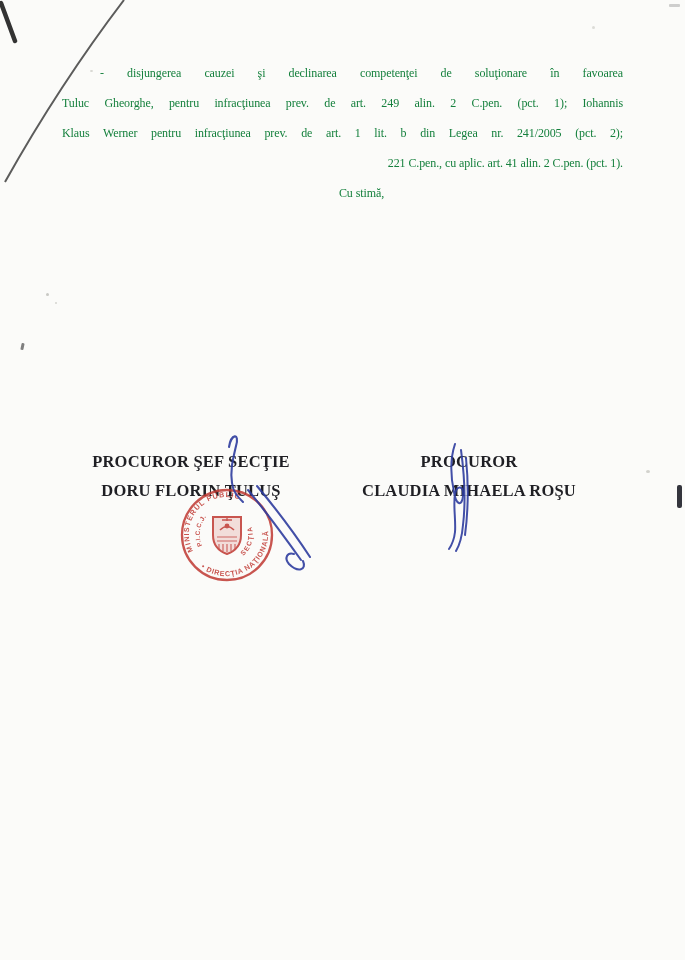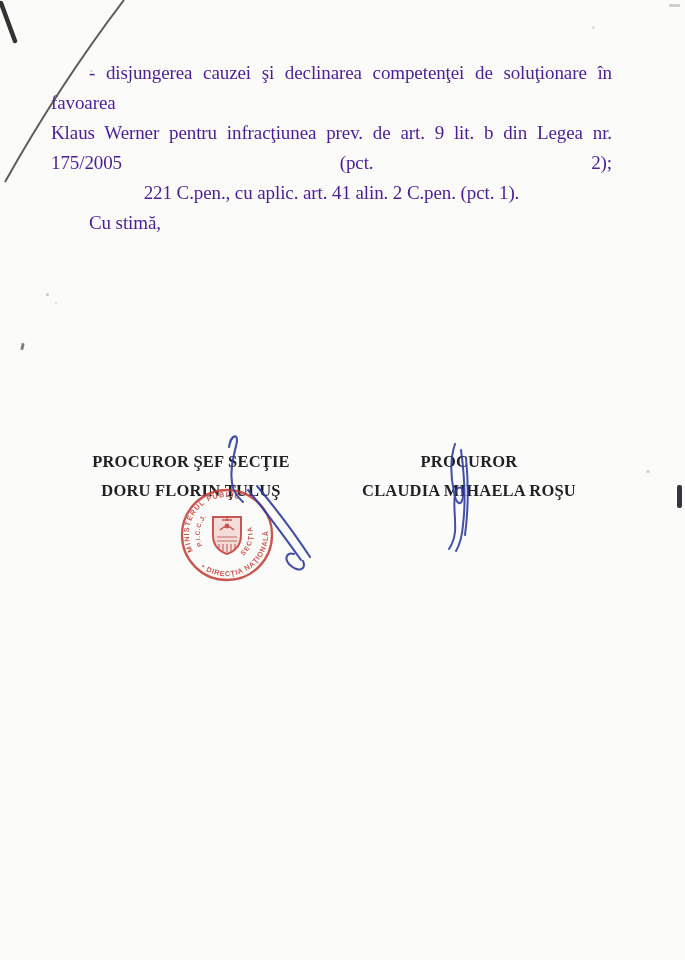--- a/index.html
+++ b/index.html
@@ -3,27 +3,27 @@
 <meta charset="utf-8">
 <style>
   html,body{margin:0;padding:0;background:#e8e8e8;}
   .page{
     position:relative;width:685px;height:960px;margin:0 auto;
     background:#fbfbf9;overflow:hidden;
     font-family:"Liberation Serif","DejaVu Serif",serif;
   }
   
   .doc-text{
-    position:absolute;left:51px;top:58px;width:561px;
-    font-size:19px;line-height:30px;color:#4c1d95;letter-spacing:-0.1px;
+    position:absolute;left:62px;top:58px;width:561px;
+    font-size:12px;line-height:30px;color:#15803d;letter-spacing:-0.1px;
   }
   .jline{text-align:justify;text-align-last:justify;}
   .indent{text-indent:38px;}
-  .plain{text-align:center;}
-  .closing{text-indent:38px;text-align:left;}
+  .plain{text-align:right;}
+  .closing{text-indent:38px;text-align:center;}
   
   .sig{
     position:absolute;font-weight:bold;font-size:16.5px;color:#1f1f24;
     text-align:center;line-height:29px;letter-spacing:.2px;z-index:1;
   }
   .sig-left{left:84px;top:447px;width:214px;}
   .sig-right{left:358px;top:447px;width:222px;}
   
   .stamp-svg{position:absolute;left:166px;top:474px;z-index:2;}
   .sig1-svg{position:absolute;left:198px;top:424px;z-index:3;}
@@ -49,21 +49,22 @@
   <div>
     <div class="speck sp1"></div>
     <div class="speck sp2"></div>
     <div class="speck sp3"></div>
     <div class="speck sp4"></div>
     <div class="speck sp5"></div>
   </div>
 
   <div class="doc-text">
     <div class="jline indent">- disjungerea cauzei şi declinarea competenţei de soluţionare în favoarea</div>
-    <div class="jline">Klaus Werner pentru infracţiunea prev. de art. 9 lit. b din Legea nr. 175/2005 (pct. 2);</div>
+    <div class="jline">Tuluc Gheorghe, pentru infracţiunea prev. de art. 249 alin. 2 C.pen. (pct. 1); Iohannis</div>
+    <div class="jline">Klaus Werner pentru infracţiunea prev. de art. 1 lit. b din Legea nr. 241/2005 (pct. 2);</div>
     <div class="plain">221 C.pen., cu aplic. art. 41 alin. 2 C.pen. (pct. 1).</div>
     <div class="closing">Cu stimă,</div>
   </div>
 
   <div class="sig sig-left">
     <div>PROCUROR ŞEF SECŢIE</div>
     <div>DORU FLORIN ŢULUŞ</div>
   </div>
 
   <div class="sig sig-right">

